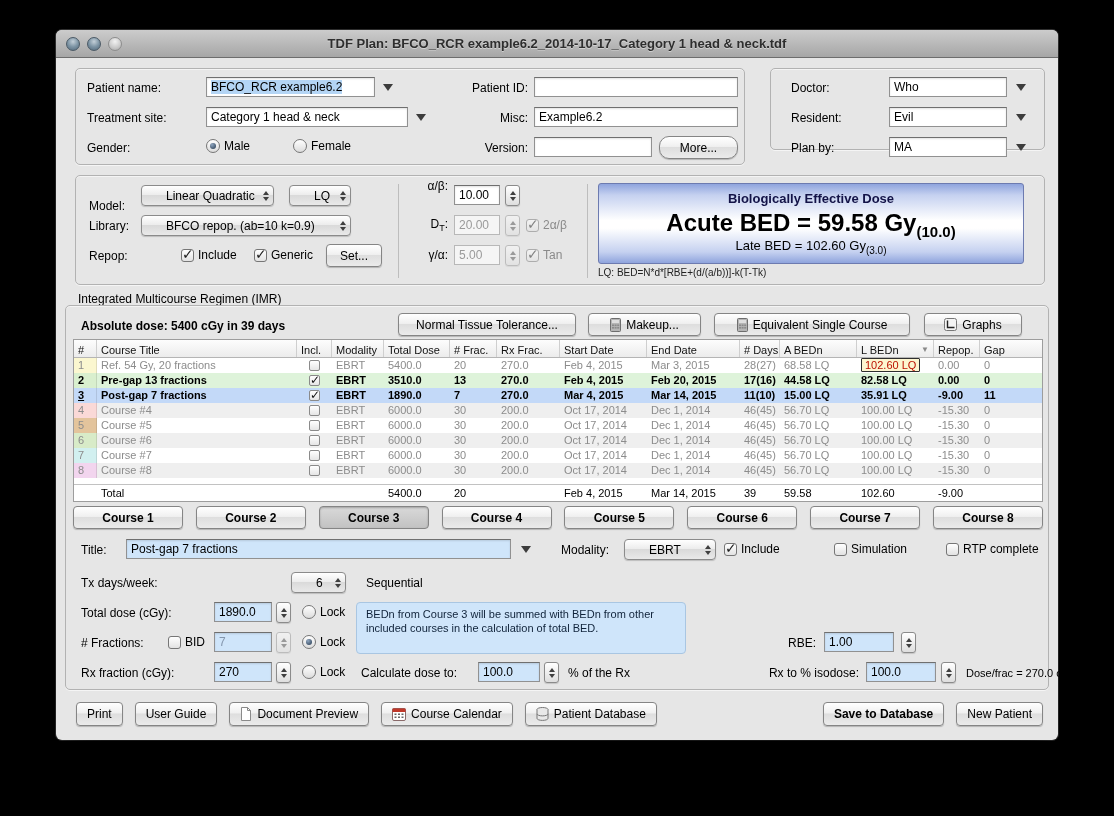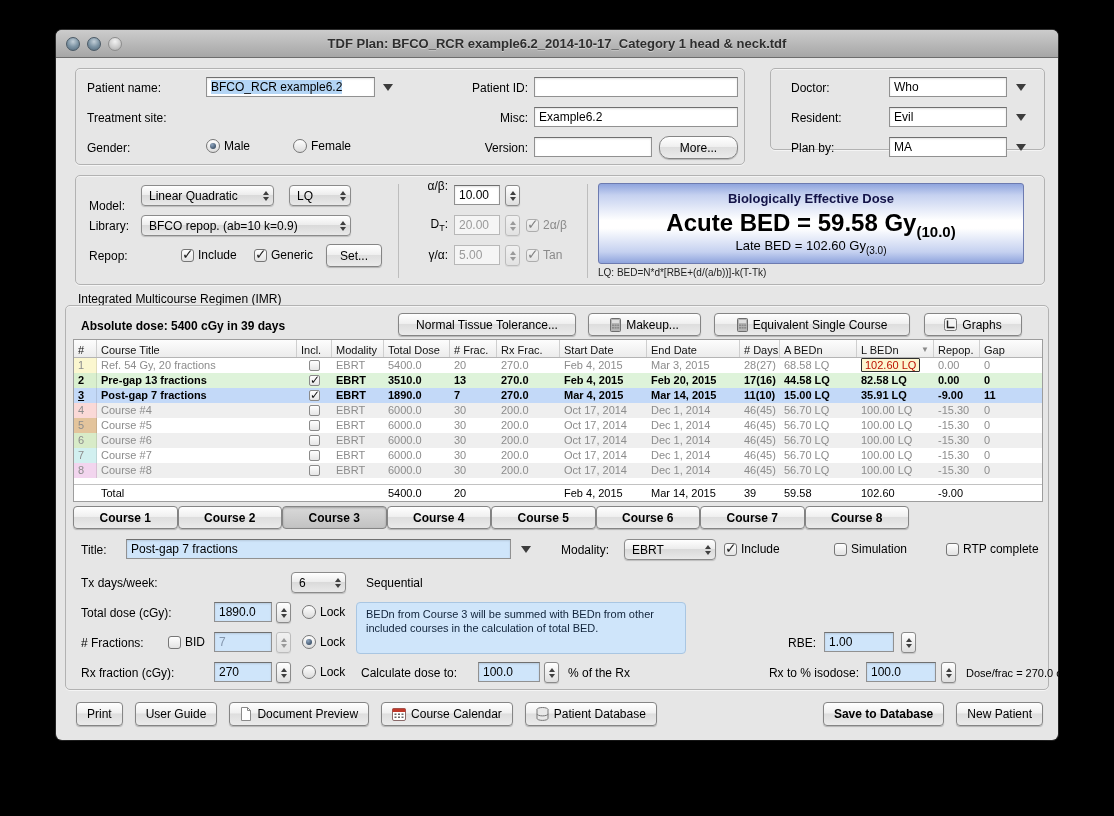--- a/index.html
+++ b/index.html
@@ -18,21 +18,21 @@
   .rlab { text-align:right; }
 
   .field { background:#fff; border:1px solid #919191; border-top-color:#6f6f6f; height:20px; font-size:12px; padding:2px 4px; white-space:nowrap; overflow:hidden; box-shadow:inset 0 1px 2px rgba(0,0,0,.12); }
   .field.blue { background:#cfe5fa; }
   .field.dis { background:#f5f5f5; border-color:#b8b8b8; color:#9a9a9a; box-shadow:none; }
   .seltxt { background:#b4d5f5; }
   .dimval { color:#8496ad; }
 
   .combo-arrow { width:0; height:0; border-left:5px solid transparent; border-right:5px solid transparent; border-top:7px solid #3c3c3c; }
 
-  .popup { height:21px; display:inline-flex; align-items:center; border:1px solid #8b8b8b; border-radius:4px; background:linear-gradient(#ffffff,#ededed 45%,#dadada 50%,#e9e9e9); font-size:12px; padding:0 4px 0 7px; box-shadow:0 1px 1px rgba(0,0,0,.18); white-space:nowrap; }
+  .popup { height:21px; display:inline-flex; align-items:center; border:1px solid #8b8b8b; border-radius:4px; background:linear-gradient(#ffffff,#ededed 45%,#dadada 50%,#e9e9e9); font-size:12px; padding:0 4px 0 24px; box-shadow:0 1px 1px rgba(0,0,0,.18); white-space:nowrap; }
   .pair { display:flex; flex-direction:column; align-items:center; gap:2px; margin-left:auto; padding-left:7px; }
   .tu { width:0;height:0;border-left:3px solid transparent;border-right:3px solid transparent;border-bottom:4px solid #3f3f3f; }
   .td { width:0;height:0;border-left:3px solid transparent;border-right:3px solid transparent;border-top:4px solid #3f3f3f; }
   .stepper { width:15px; height:21px; border:1px solid #8b8b8b; border-radius:3px; background:linear-gradient(#fff,#dedede); display:flex; flex-direction:column; align-items:center; justify-content:center; gap:2px; box-shadow:0 1px 1px rgba(0,0,0,.15); }
   .stepper.dis { opacity:.45; }
 
   .mac-btn { height:23px; border:1px solid #858585; border-radius:4px; background:linear-gradient(#ffffff,#f0f0f0 45%,#dedede 50%,#ebebeb); font-size:12px; color:#000; display:inline-flex; align-items:center; justify-content:center; padding:0 10px; box-shadow:0 1px 1px rgba(0,0,0,.22); white-space:nowrap; font-family:inherit; }
   .mac-btn.active { background:linear-gradient(#d9d9d9,#c2c2c2); box-shadow:inset 0 1px 2px rgba(0,0,0,.25); }
   .mac-btn .bicon { margin-right:5px; display:inline-flex; }
 
@@ -101,20 +101,24 @@
     <div class="row" style="left:11px; top:8px; height:22px;">
         <span class="lbl">Patient name:</span>
       </div>
     <div class="row" style="left:130px; top:8px;">
       <div class="field" style="width:169px;"><span class="seltxt">BFCO_RCR example6.2</span></div>
       <span class="combo-arrow" style="margin-left:8px;"></span>
     </div>
     <div class="row" style="left:11px; top:38px; height:22px;">
         <span class="lbl">Treatment site:</span>
       </div>
+    <div class="row" style="left:130px; top:38px;">
+      <div class="field" style="width:202px;"><span>Category 1 head &amp; neck</span></div>
+      <span class="combo-arrow" style="margin-left:8px;"></span>
+    </div>
     <div class="row" style="left:11px; top:68px; height:22px;">
         <span class="lbl">Gender:</span>
       </div>
     <div class="row" style="left:130px; top:70px;">
       <span class="radio on"></span>
         <span class="lbl cgap">Male</span>
     </div>
     <div class="row" style="left:217px; top:70px;">
       <span class="radio"></span>
         <span class="lbl cgap">Female</span>
@@ -524,21 +528,21 @@
           <div>Feb 4, 2015</div>
           <div>Mar 14, 2015</div>
           <div>39</div>
           <div>59.58</div>
           <div>102.60</div>
           <div>-9.00</div>
           <div></div>
         </div>
       </div>
 
-    <div class="tabs" style="left:7px; top:200px; width:836px;">
+    <div class="tabs" style="left:7px; top:200px; width:970px;">
         <button class="mac-btn">Course 1</button>
         <button class="mac-btn">Course 2</button>
         <button class="mac-btn active">Course 3</button>
         <button class="mac-btn">Course 4</button>
         <button class="mac-btn">Course 5</button>
         <button class="mac-btn">Course 6</button>
         <button class="mac-btn">Course 7</button>
         <button class="mac-btn">Course 8</button>
       </div>
 

